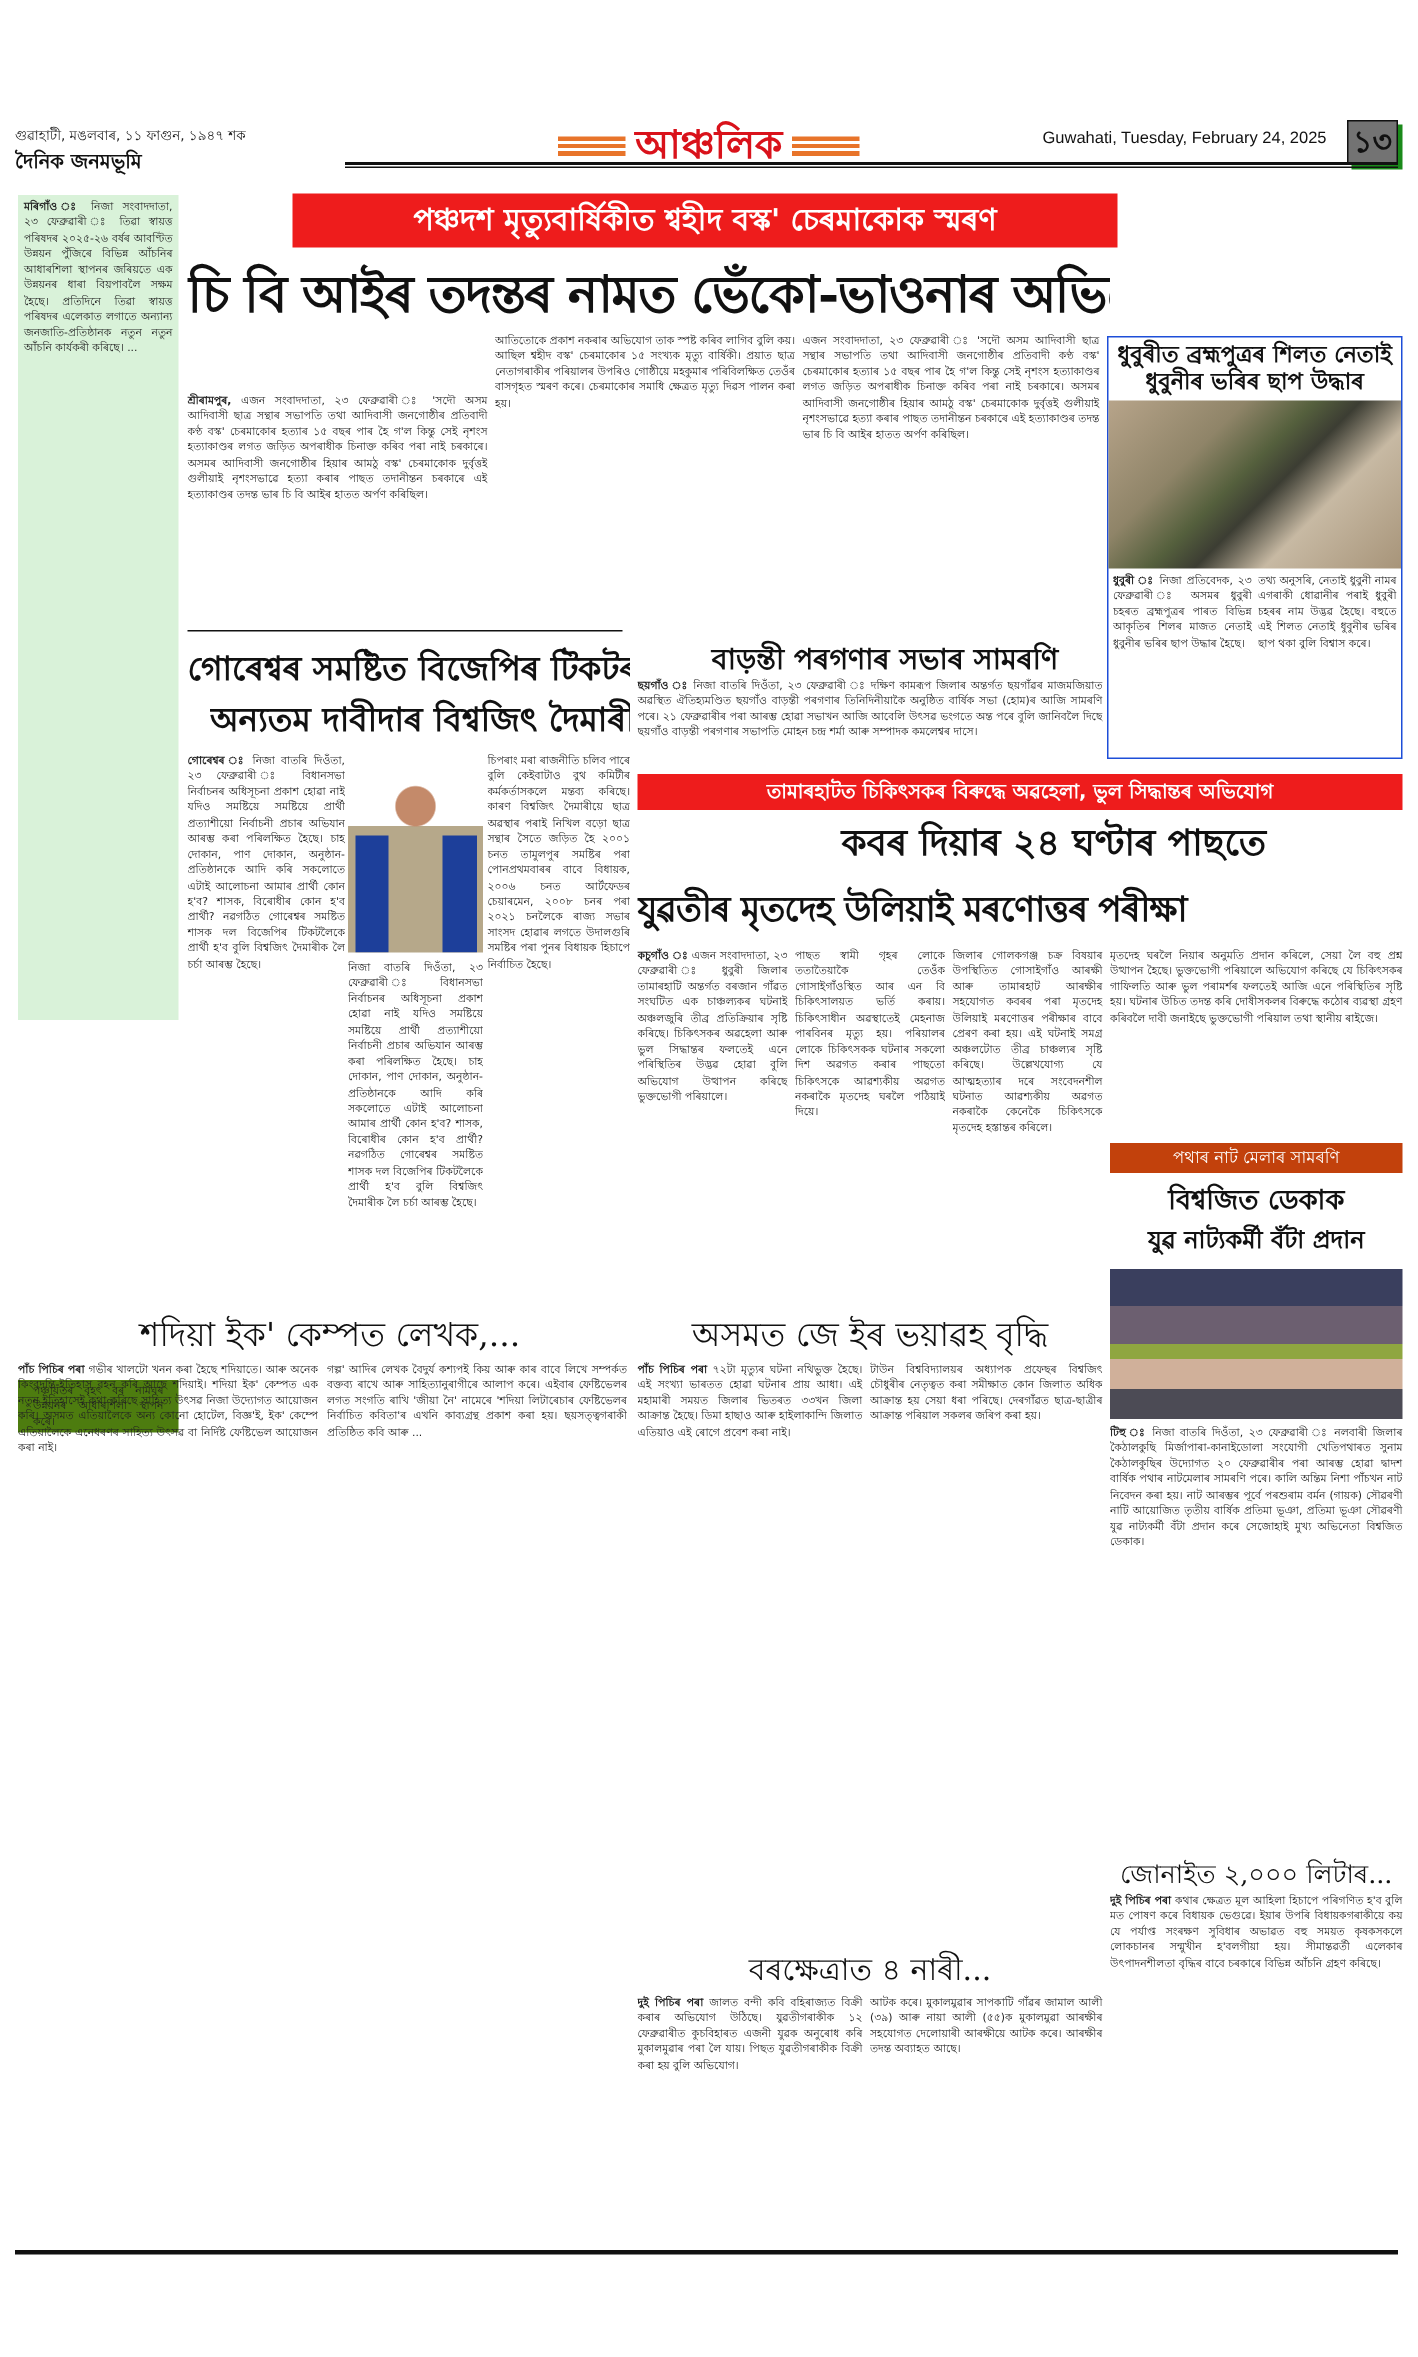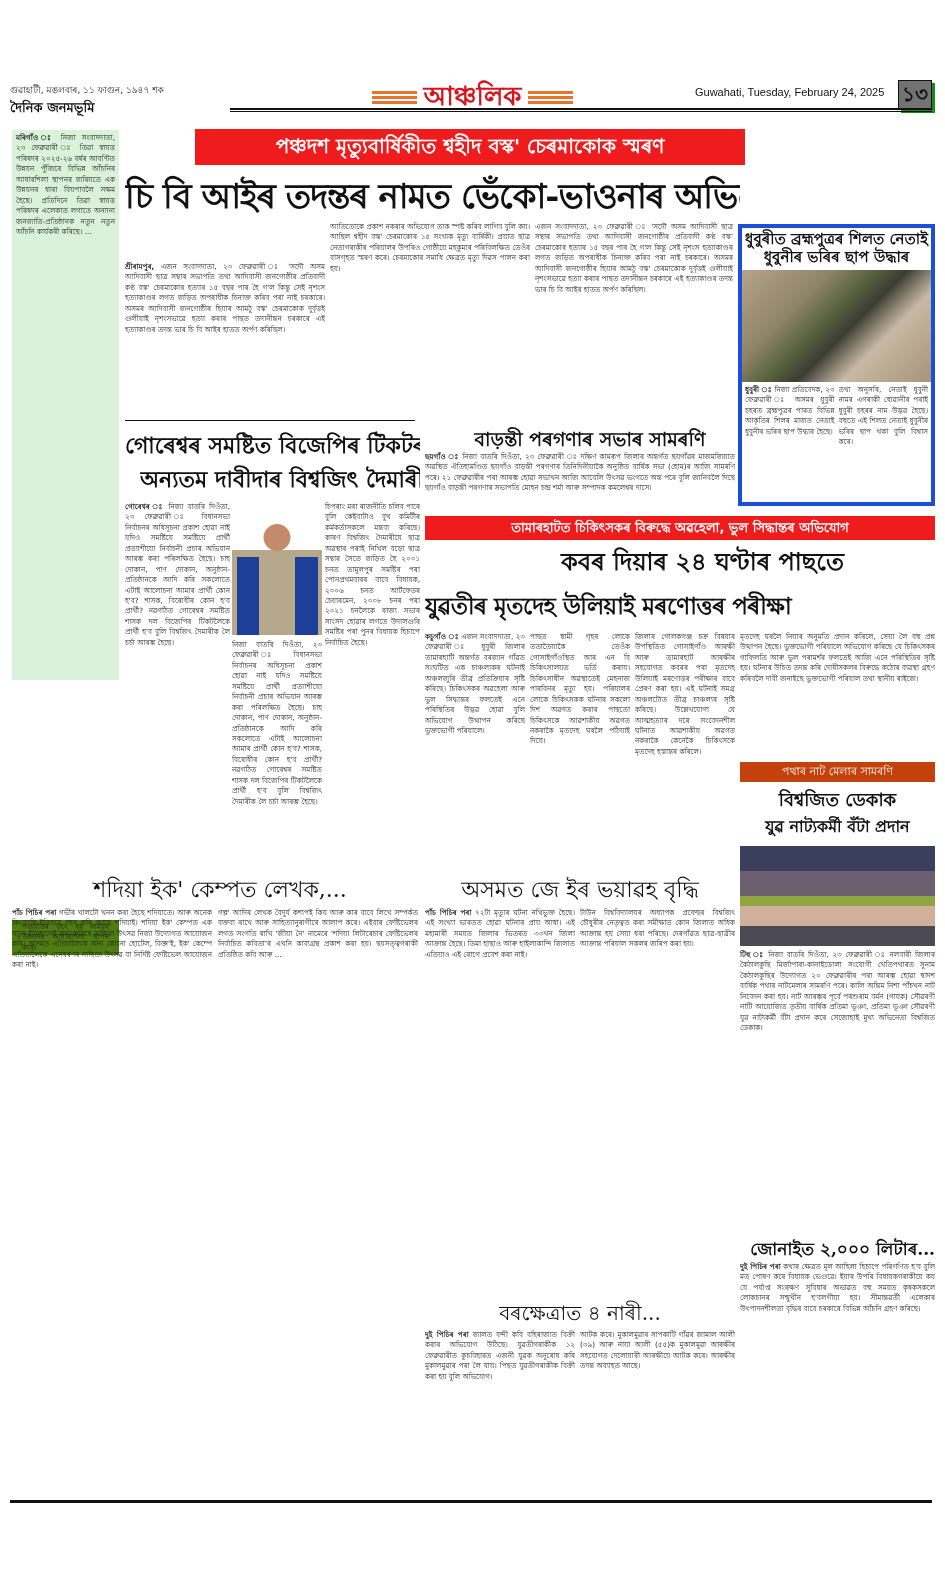--- a/index.html
+++ b/index.html
@@ -27,21 +27,21 @@
   .h-cbi { left: 125px; top: 170px; width: 615px; font-size: 34px; letter-spacing: -1px; }
 
   .col { position: absolute; }
   .img-box { position: absolute; overflow: hidden; }
   .photo-rocks { background: linear-gradient(135deg, #b7a48a 0%, #8f8468 30%, #55603d 45%, #3c3d33 55%, #c7b9a3 70%, #a79479 100%); }
   .photo-person { background: radial-gradient(circle at 50% 25%, #c48a6a 0 12%, transparent 13%), linear-gradient(to bottom, #ffffff 0 35%, #b6a88a 35% 100%); }
   .photo-person::after { content:""; position:absolute; left:5%; top:40%; width:25%; height:60%; background:#1d3f9a; }
   .photo-person::before { content:""; position:absolute; right:5%; top:40%; width:25%; height:60%; background:#1d3f9a; }
   .photo-event { background: linear-gradient(to bottom, #3a3f5e 0 25%, #6c5f70 25% 50%, #8fa640 50% 60%, #d0b09a 60% 80%, #4c4b55 80% 100%); }
 
-  .pink-box { left: 738px; top: 224px; width: 197px; height: 282px; border: 4px solid #1d4ed8; background: #fff; }
+  .pink-box { left: 738px; top: 224px; width: 197px; height: 282px; border: 1px solid #1d4ed8; background: #fff; }
   .pink-head { font-size: 15px; font-weight: bold; text-align: center; line-height: 1.2; padding: 2px 2px 4px; white-space: nowrap; overflow: hidden; }
 
   .magenta-banner { background: #c2410c; color: #fff; font-weight: normal; display: flex; align-items: center; justify-content: center; white-space: nowrap; text-align: right; }
 
   .thin-rule { position: absolute; background: #111; }
   .byline-strong { font-weight: bold; }
   .bottom-rule { left: 10px; top: 1500px; width: 922px; height: 3px; background: #111; }
 </style>
 </head>
 <body>
@@ -138,19 +138,19 @@
 </div>
 <div class="col body-text" style="left:580px;top:908px;width:155px;height:385px;">টাউন বিশ্ববিদ্যালয়ৰ অধ্যাপক প্ৰফেছৰ বিশ্বজিৎ চৌধুৰীৰ নেতৃত্বত কৰা সমীক্ষাত কোন জিলাত অধিক আক্ৰান্ত হয় সেয়া ধৰা পৰিছে। দেৰগাঁৱত ছাত্ৰ-ছাত্ৰীৰ আক্ৰান্ত পৰিয়াল সকলৰ জৰিপ কৰা হয়।</div>
 
 <div class="abs big-headline" style="left:425px;top:1298px;width:310px;font-size:20px;text-align:center;font-weight:normal;">বৰক্ষেত্ৰাত ৪ নাৰী...</div>
 <div class="col body-text" style="left:425px;top:1330px;width:150px;height:168px;">
   <span class="byline-strong">দুই পিচিৰ পৰা</span>
   <span>জালত বন্দী কবি বহিৰাজ্যত বিক্ৰী কৰাৰ অভিযোগ উঠিছে। যুৱতীগৰাকীক ১২ ফেব্ৰুৱাৰীত কুচবিহাৰত এজনী যুৱক অনুৰোধ কৰি মুকালমুৱাৰ পৰা লৈ যায়। পিছত যুৱতীগৰাকীক বিক্ৰী কৰা হয় বুলি অভিযোগ।</span>
 </div>
 <div class="col body-text" style="left:580px;top:1330px;width:155px;height:168px;">আটক কৰে। মুকালমুৱাৰ সাপকাটি গাঁৱৰ জামাল আলী (৩৯) আৰু নায়া আলী (৫৫)ক মুকালমুৱা আৰক্ষীৰ সহযোগত দেলোয়াৰী আৰক্ষীয়ে আটক কৰে। আৰক্ষীৰ তদন্ত অব্যাহত আছে।</div>
 
-<div class="abs big-headline" style="left:740px;top:1236px;width:195px;font-size:17px;text-align:right;font-weight:bold;">জোনাইত ২,০০০ লিটাৰ...</div>
+<div class="abs big-headline" style="left:740px;top:1236px;width:195px;font-size:17px;text-align:center;font-weight:normal;">জোনাইত ২,০০০ লিটাৰ...</div>
 <div class="col body-text" style="left:740px;top:1262px;width:195px;height:236px;">
   <span class="byline-strong">দুই পিচিৰ পৰা</span>
   <span>কথাৰ ক্ষেত্ৰত মূল আহিলা হিচাপে পৰিগণিত হ'ব বুলি মত পোষণ কৰে বিধায়ক ভেগুৱে। ইয়াৰ উপৰি বিধায়কগৰাকীয়ে কয় যে পৰ্যাপ্ত সংৰক্ষণ সুবিধাৰ অভাৱত বহু সময়ত কৃষকসকলে লোকচানৰ সন্মুখীন হ'বলগীয়া হয়। সীমান্তৱৰ্তী এলেকাৰ উৎপাদনশীলতা বৃদ্ধিৰ বাবে চৰকাৰে বিভিন্ন আঁচনি গ্ৰহণ কৰিছে।</span>
 </div>
 
 <div class="abs bottom-rule"></div>
 
 </body></html>

